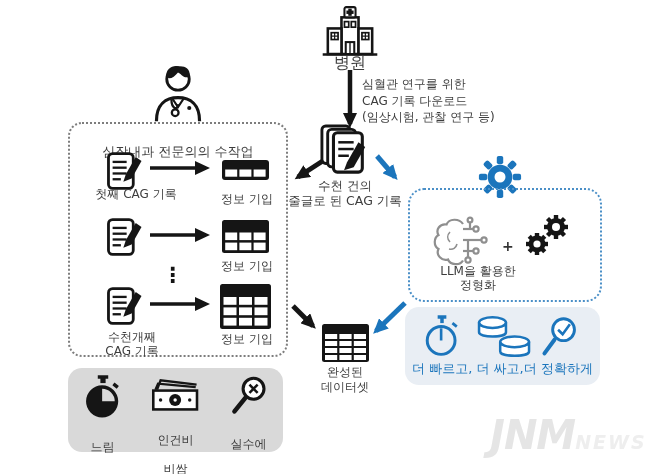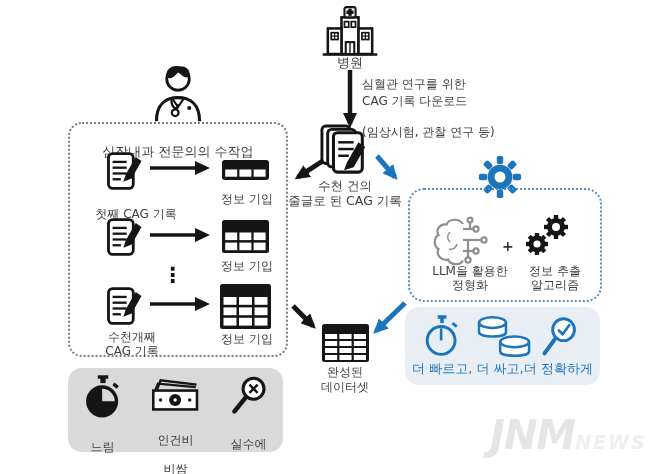--- a/index.html
+++ b/index.html
@@ -84,26 +84,26 @@
       <rect x="8" y="26" width="16" height="30" stroke-width="3" fill="#fff"></rect>
       <rect x="44" y="26" width="16" height="30" stroke-width="3" fill="#fff"></rect>
       <rect x="12" y="31" width="8" height="8" stroke-width="2"></rect>
       <line x1="16" y1="31" x2="16" y2="39" stroke-width="1.4"></line>
       <line x1="12" y1="35" x2="20" y2="35" stroke-width="1.4"></line>
       <rect x="48" y="31" width="8" height="8" stroke-width="2"></rect>
       <line x1="52" y1="31" x2="52" y2="39" stroke-width="1.4"></line>
       <line x1="48" y1="35" x2="56" y2="35" stroke-width="1.4"></line>
     </svg>
   </div>
-  <div class="abs ko center" style="left:320px;top:55px;width:60px;font-size:13px;">병원</div>
+  <div class="abs ko center" style="left:320px;top:55px;width:60px;font-size:16px;">병원</div>
 
   <div class="abs" style="left:362px;top:76px;width:150px;">
     <div class="ko" style="line-height:16.5px;">심혈관 연구를 위한</div>
     <div class="ko" style="line-height:16.5px;">CAG 기록 다운로드</div>
-    <div class="ko" style="line-height:16.5px;margin-top:15px;">(임상시험, 관찰 연구 등)</div>
+    <div class="ko" style="line-height:16.5px;">(임상시험, 관찰 연구 등)</div>
   </div>
 
   <div class="abs" style="left:320px;top:124px;width:50px;height:52px;">
     <svg width="50" height="52" viewBox="0 0 52 54" fill="none" stroke="#151515">
       <rect x="2" y="2" width="29" height="39" rx="4" stroke-width="3" fill="#fff"></rect>
       <rect x="8" y="5.5" width="29" height="39" rx="4" stroke-width="3" fill="#fff"></rect>
       <rect x="14" y="9" width="30" height="41" rx="4" stroke-width="3.2" fill="#fff"></rect>
       <line x1="19" y1="19" x2="35" y2="19" stroke-width="2.6"></line>
       <line x1="19" y1="26" x2="35" y2="26" stroke-width="2.6"></line>
       <line x1="19" y1="33" x2="30" y2="33" stroke-width="2.6"></line>
@@ -141,21 +141,21 @@
       </svg>
     </div>
     <div class="abs" style="left:152px;top:36px;">
       <svg width="47" height="20" viewBox="0 0 47 20">
         <rect width="47" height="20" rx="3" fill="#151515"></rect>
         <rect x="3.2" y="9.5" width="12" height="7.2" fill="#fff"></rect>
         <rect x="17.4" y="9.5" width="12" height="7.2" fill="#fff"></rect>
         <rect x="31.6" y="9.5" width="12" height="7.2" fill="#fff"></rect>
       </svg>
     </div>
-    <div class="abs ko center" style="left:2px;top:63px;width:128px;margin-top:20px;">첫째 CAG 기록</div>
+    <div class="abs ko center" style="left:2px;top:63px;width:128px;">첫째 CAG 기록</div>
     <div class="abs ko center" style="left:138px;top:68px;width:78px;">정보 기입</div>
 
     <div class="abs" style="left:36px;top:91px;">
       <svg width="38" height="44" viewBox="0 0 46 48" fill="none" stroke="#151515">
         <rect x="3" y="3" width="30" height="42" rx="5" stroke-width="3.4" fill="#fff"></rect>
         <line x1="8" y1="13" x2="25" y2="13" stroke-width="2.8"></line>
         <line x1="8" y1="20" x2="25" y2="20" stroke-width="2.8"></line>
         <line x1="8" y1="27" x2="25" y2="27" stroke-width="2.8"></line>
         <line x1="8" y1="34" x2="18" y2="34" stroke-width="2.8"></line>
         <path d="M24,28 L36,7 L43,12 L31,33 L21,37 Z" fill="#151515" stroke="none"></path>
@@ -311,27 +311,23 @@
             <rect x="12.8" y="19" width="4.4" height="5.6" transform="rotate(270 15 30)"></rect>
             <rect x="12.8" y="19" width="4.4" height="5.6" transform="rotate(315 15 30)"></rect>
             <circle cx="15" cy="30" r="8.4"></circle>
           </g>
         </g>
         <circle cx="34" cy="13" r="4" fill="#fff"></circle>
         <circle cx="15" cy="30" r="3.6" fill="#fff"></circle>
       </svg>
     </div>
 
-    <div class="abs center" style="left:12px;top:74px;width:96px;">
+    <div class="abs center" style="left:20px;top:74px;width:96px;">
       <div class="ko" style="line-height:14px;">LLM을 활용한</div>
       <div class="ko" style="line-height:14px;">정형화</div>
-    </div>
-    <div class="abs center" style="left:102px;top:74px;width:86px;">
-      <div class="ko" style="line-height:14px;">정보 추출</div>
-      <div class="ko" style="line-height:14px;">알고리즘</div>
     </div>
   </div>
 
   <div class="abs benefit-box">
     <div class="abs" style="left:17px;top:8px;">
       <svg width="40" height="44" viewBox="0 0 46 50" fill="none">
         <rect x="18" y="0" width="10" height="4" class="bf"></rect>
         <rect x="21" y="3" width="4" height="6" class="bf"></rect>
         <line x1="35" y1="9" x2="40" y2="13" class="bs" stroke-width="3.2"></line>
         <circle cx="22" cy="29" r="16" class="bs" stroke-width="3.4"></circle>

